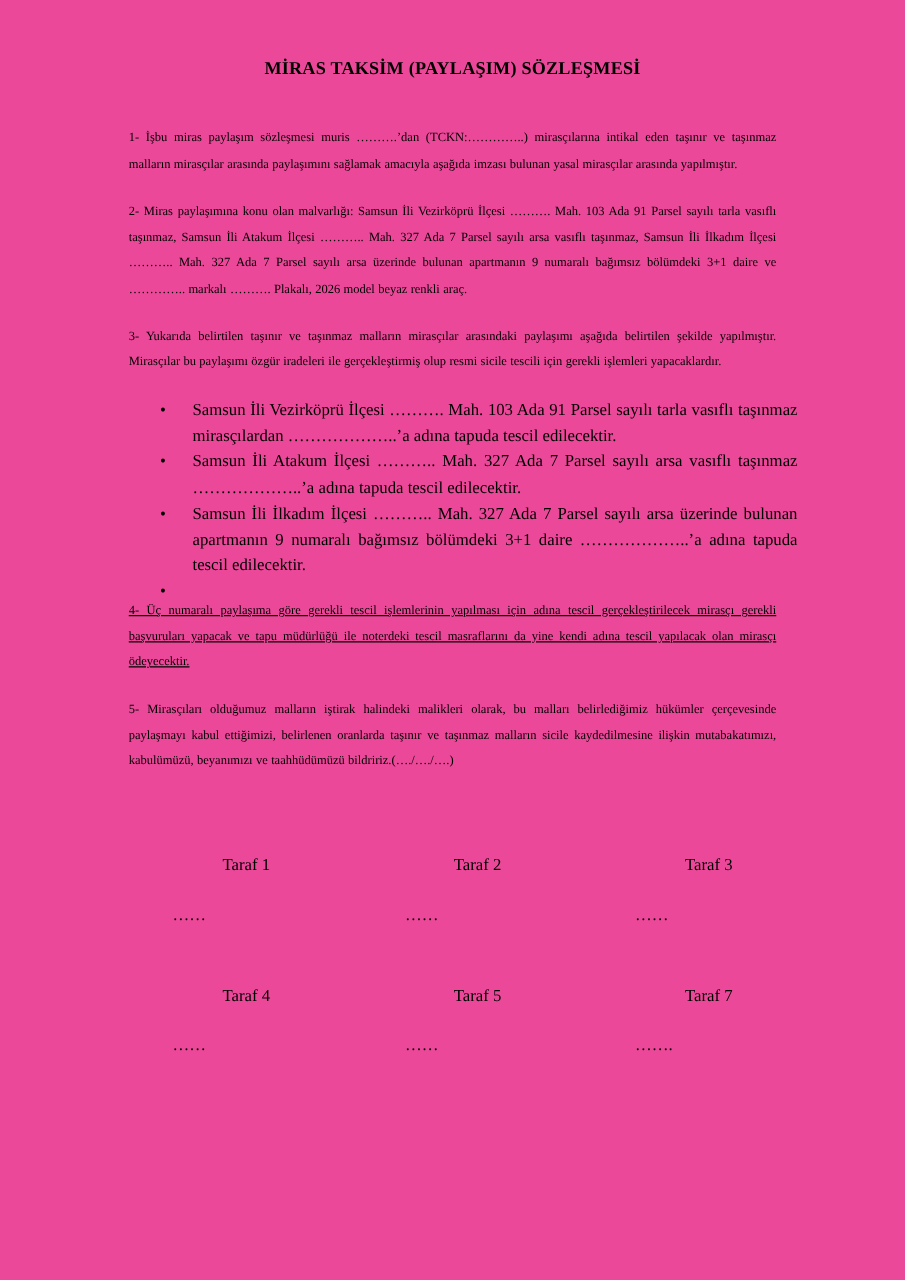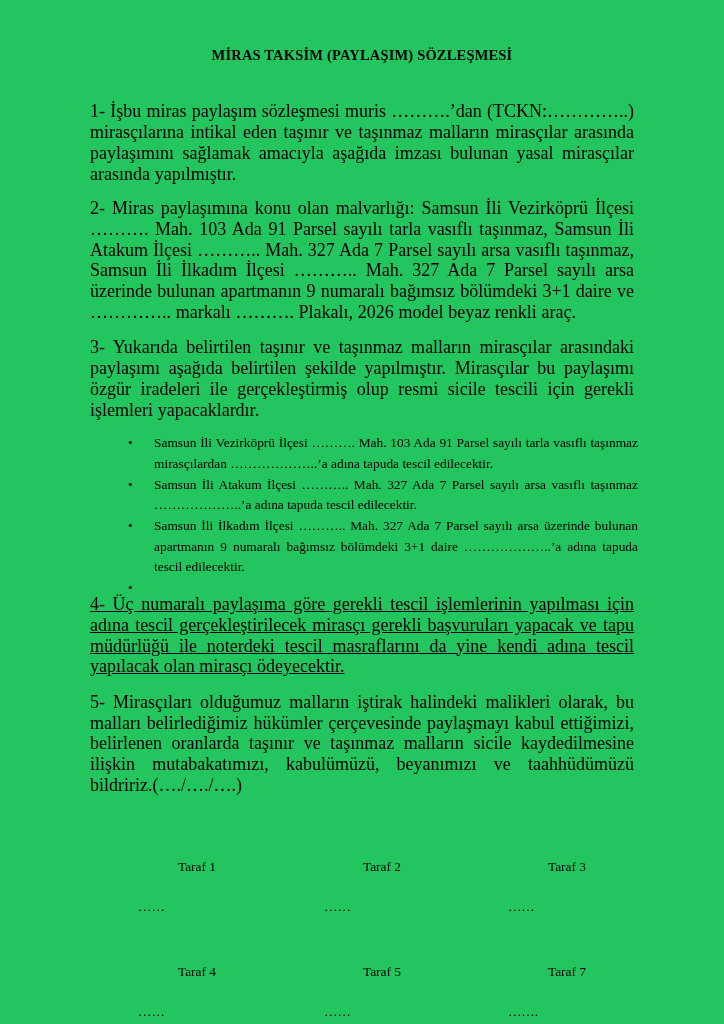--- a/index.html
+++ b/index.html
@@ -17,42 +17,42 @@
     color: #000000;
     -webkit-font-smoothing: antialiased;
   }
 
   .page {
     position: absolute;
     left: 0;
     top: 0;
     width: 724px;
     height: 1024px;
-    background: #22c55e;
+    background: #ec4899;
     box-sizing: border-box;
     padding: 0 86px 0 86px;
   }
 
   
   .doc-title {
     margin: 0;
     padding-top: 47px;
     text-align: center;
     font-size: 14.5px;
     font-weight: bold;
     letter-spacing: 0.18px;
     line-height: 1.2;
   }
 
   
   .para {
-    margin: 4px;
+    margin: 17px;
     text-align: justify;
     text-justify: inter-word;
-    font-size: 18px;
+    font-size: 10px;
     line-height: 20.7px;
     word-spacing: 0.2px;
   }
   .para + .para { margin-top: 14px; }
 
   #para-1 { margin-top: 37px; }
   #para-3 { margin-top: 15px; }
   #para-4 { margin-top: 16px; text-decoration: underline; }
   #para-5 { margin-top: 15px; }
 

